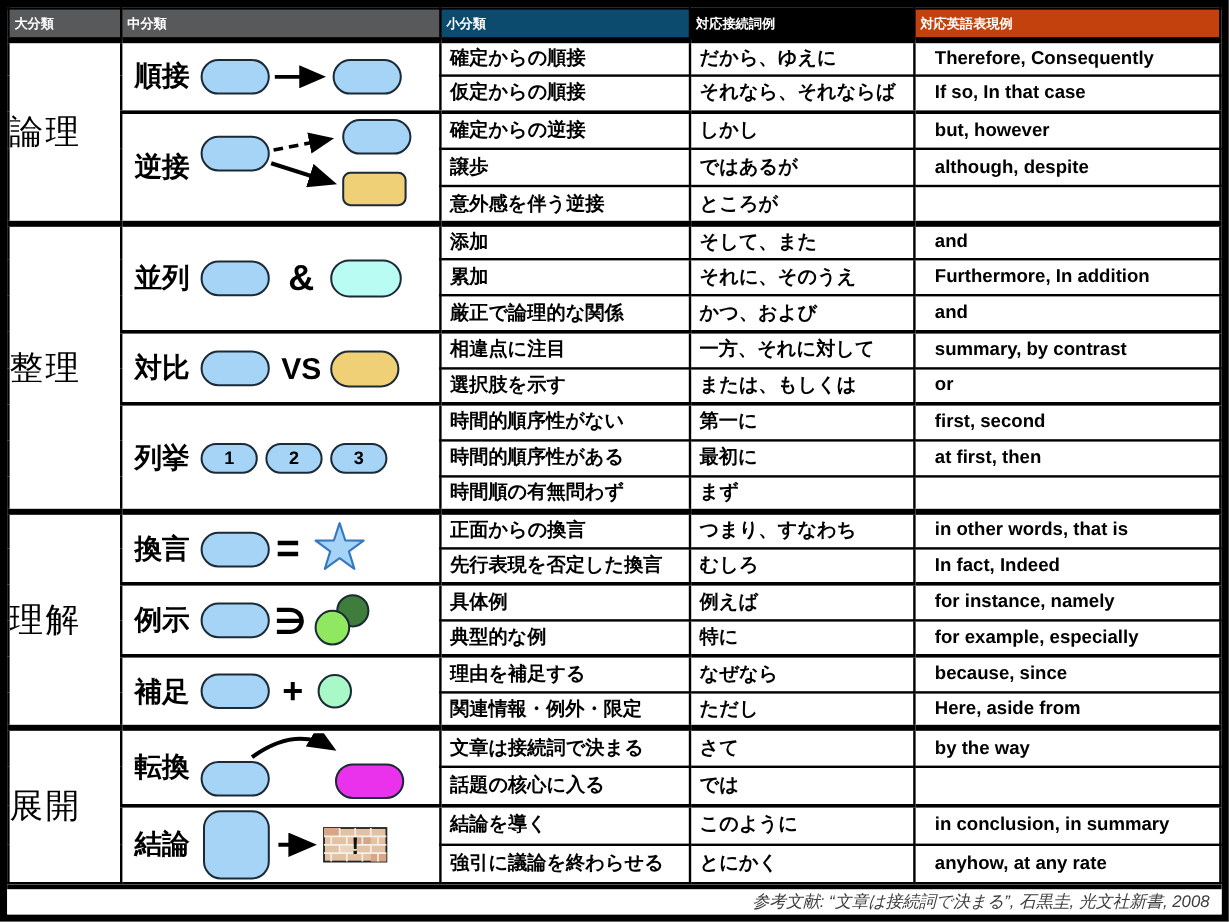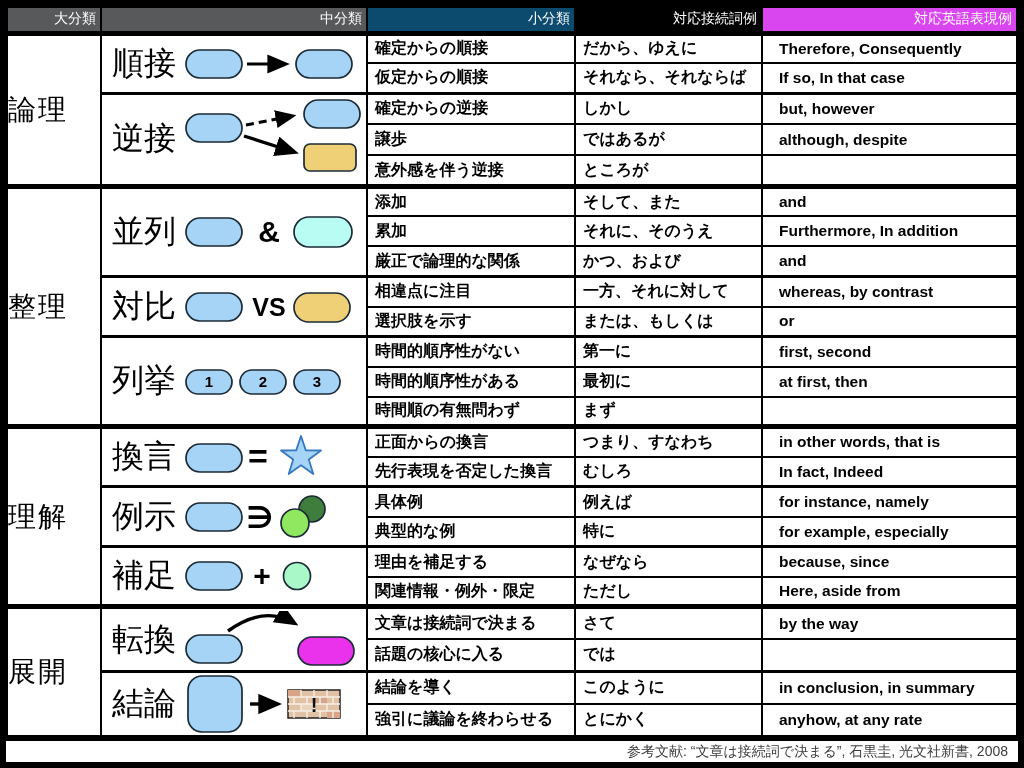--- a/index.html
+++ b/index.html
@@ -1,52 +1,52 @@
 <!DOCTYPE html>
 <html><head>
 <meta charset="utf-8">
 <style>
   html,body{margin:0;padding:0;width:1024px;height:768px;background:#000;overflow:hidden;}
   *{box-sizing:border-box;}
   body{font-family:"Liberation Sans","DejaVu Sans",sans-serif;-webkit-font-smoothing:antialiased;}
   .frame{width:1024px;height:768px;border:6px solid #000;background:#fff;display:flex;flex-direction:column;}
   table{border-collapse:collapse;table-layout:fixed;width:100%;flex:1 1 auto;}
   th,td{border:2.5px solid #000;}
-  thead th{color:#fff;font-size:14px;font-weight:400;height:26px;padding:2px 4px;text-align:right;}
+  thead th{color:#fff;font-size:11px;font-weight:700;height:26px;padding:2px 4px;text-align:left;}
   tbody td{height:29px;padding:1px 7px;vertical-align:middle;background:#fff;}
   td.major{font-size:28px;font-weight:400;text-align:left;padding:0;letter-spacing:2px;}
   td.group{padding:0 2px;}
   .gwrap{display:flex;align-items:center;gap:8px;padding-left:8px;}
-  .glabel{font-size:32px;font-weight:400;white-space:nowrap;}
+  .glabel{font-size:23px;font-weight:700;white-space:nowrap;}
   td.sub,td.jp{font-size:16px;font-weight:700;white-space:nowrap;overflow:hidden;}
   td.en{font-size:15.5px;font-weight:700;white-space:nowrap;overflow:hidden;padding-left:16px;}
   tr.group-start td{border-top-width:3.5px;}
   tr.section-start td{border-top-width:5px;}
-  .footer{height:25px;border-top:4px solid #000;background:#fff;display:flex;align-items:center;justify-content:flex-end;padding-right:10px;font-size:14px;color:#3c3c3c;font-weight:400;}
+  .footer{height:25px;border-top:4px solid #000;background:#fff;display:flex;align-items:center;justify-content:flex-end;padding-right:10px;font-size:14px;color:#3c3c3c;font-weight:400;font-style:italic;}
   svg text{font-family:"Liberation Sans","DejaVu Sans",sans-serif;}
 </style>
 </head>
 <body>
 
 <div class="frame">
   <table>
     <colgroup>
       <col style="width:94px">
         <col style="width:266px">
         <col style="width:208px">
         <col style="width:187px">
         <col>
     </colgroup>
     <thead>
       <tr id="hdr-row">
           <th style="background:#58595b">大分類</th>
           <th style="background:#58595b">中分類</th>
           <th style="background:#0c4a6e">小分類</th>
           <th style="background:#000000">対応接続詞例</th>
-          <th style="background:#d946ef">対応英語表現例</th>
+          <th style="background:#c2410c">対応英語表現例</th>
         </tr>
     </thead>
     <tbody id="tbl-body">
         <tr class="section-start">
           <td class="major" rowspan="5">論理</td>
           <td class="group" rowspan="2">
             <div class="gwrap">
               <span class="glabel">順接</span>
               <svg width="170" height="40" viewBox="0 0 170 40">
       <defs>
@@ -133,21 +133,21 @@
               <span class="glabel">対比</span>
               <svg width="170" height="42" viewBox="0 0 170 42">
       <rect x="2" y="7" width="56" height="28" rx="14" fill="#a6d4f6" stroke="#1b2a36" stroke-width="1.7"></rect>
       <text x="85" y="30" text-anchor="middle" font-size="25" font-weight="bold">VS</text>
       <rect x="110" y="7" width="56" height="29" rx="14.5" fill="#f0d077" stroke="#1b2a36" stroke-width="1.7"></rect>
               </svg>
             </div>
           </td>
           <td class="sub">相違点に注目</td>
           <td class="jp">一方、それに対して</td>
-          <td class="en">whereas, by contrast</td>
+          <td class="en">summary, by contrast</td>
         </tr>
         <tr class="">
           <td class="sub">選択肢を示す</td>
           <td class="jp">または、もしくは</td>
           <td class="en">or</td>
         </tr>
         <tr class="group-start">
           <td class="group" rowspan="3">
             <div class="gwrap">
               <span class="glabel">列挙</span>

